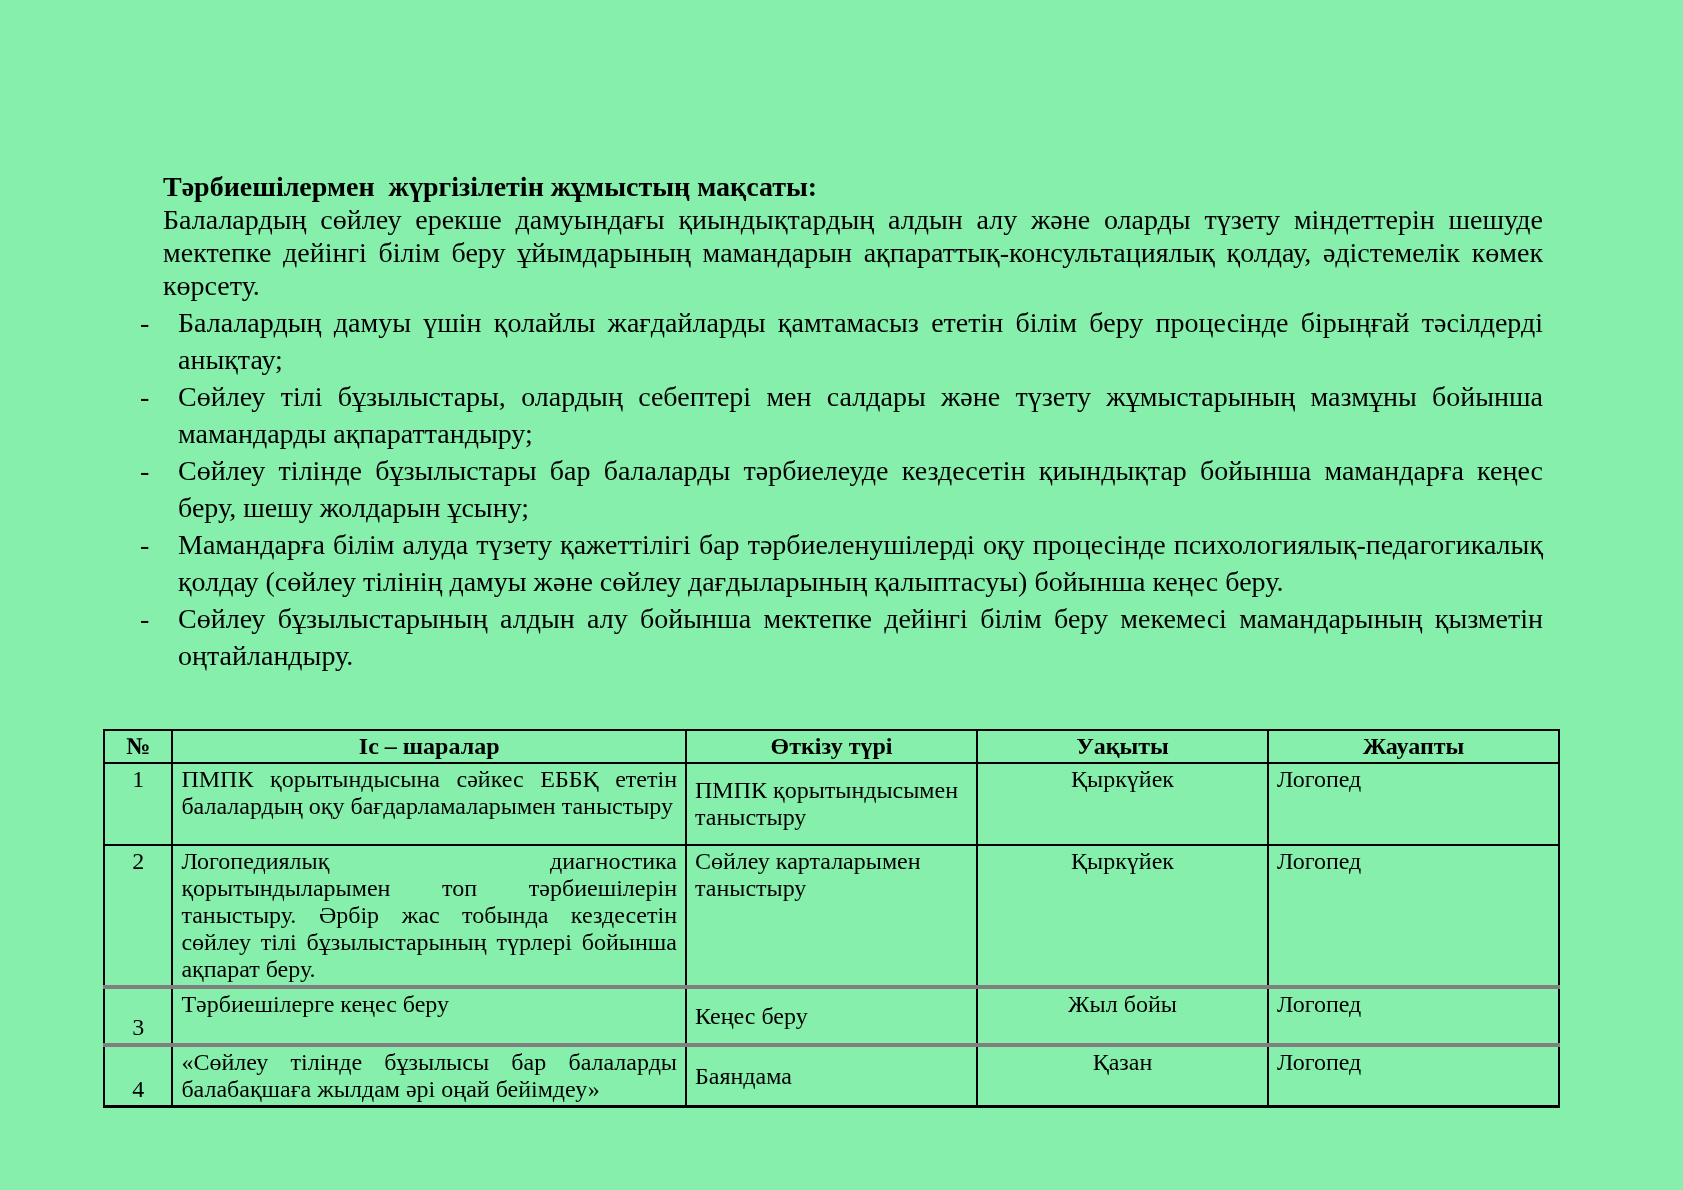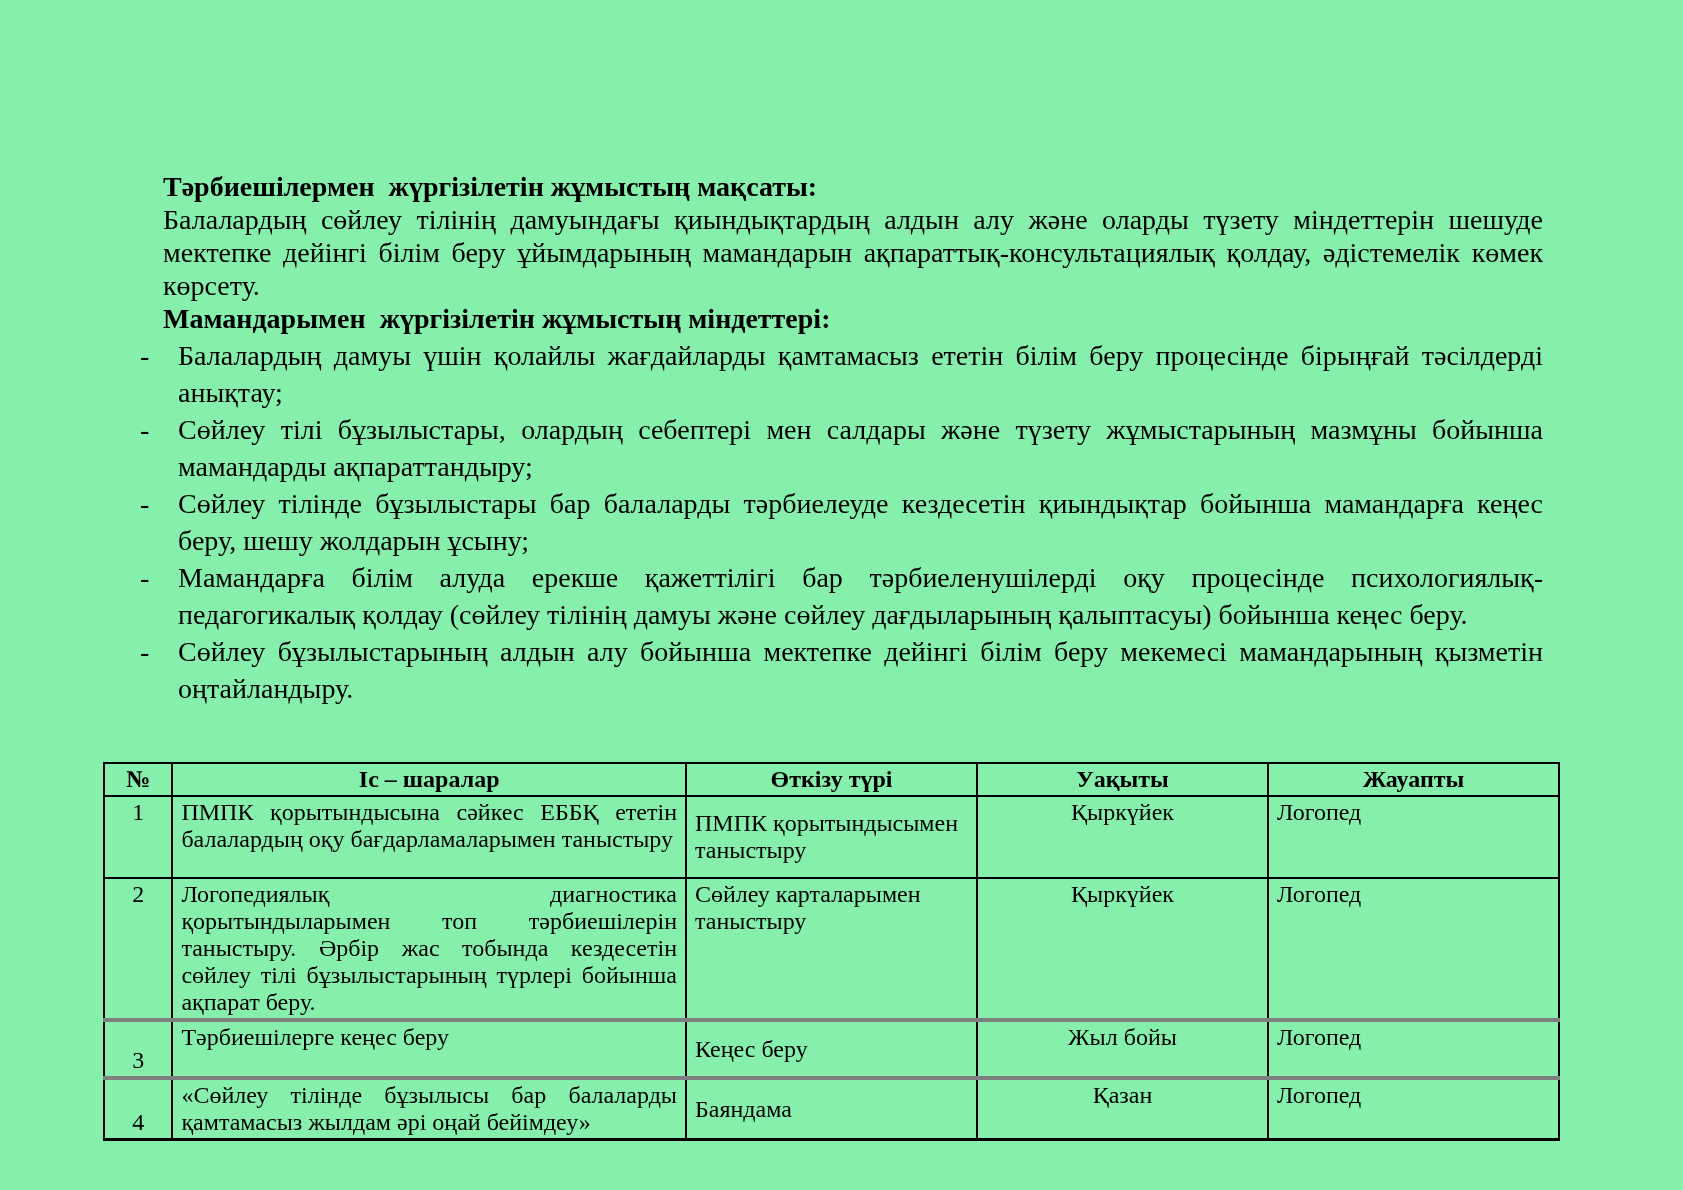--- a/index.html
+++ b/index.html
@@ -84,40 +84,39 @@
   tr.last td { border-bottom: 3px solid #000000; }
 </style>
 </head>
 <body>
 
 <div class="page">
   <div class="text-block">
 
     <div class="doc-heading">Тәрбиешілермен  жүргізілетін жұмыстың мақсаты:</div>
 
-    <div class="doc-para">Балалардың сөйлеу тілінің дамуындағы қиындықтардың алдын алу және  оларды түзету  міндеттерін шешуде мектепке дейінгі білім беру ұйымдарының мамандарын  ақпараттық-консультациялық қолдау, әдістемелік көмек көрсету.</div>
+    <div class="doc-para">Балалардың сөйлеу ерекше дамуындағы қиындықтардың алдын алу және  оларды түзету  міндеттерін шешуде мектепке дейінгі білім беру ұйымдарының мамандарын  ақпараттық-консультациялық қолдау, әдістемелік көмек көрсету.</div>
 
-    <div class="doc-heading">Мамандарымен  жүргізілетін жұмыстың міндеттері:</div>
 
     <div class="bullet-list">
       <div class="bullet-item">
         <span class="marker">-</span>
         <span>Балалардың дамуы үшін қолайлы жағдайларды қамтамасыз ететін білім беру процесінде бірыңғай тәсілдерді анықтау;</span>
       </div>
       <div class="bullet-item">
         <span class="marker">-</span>
         <span>Сөйлеу тілі бұзылыстары, олардың себептері мен салдары және түзету жұмыстарының мазмұны бойынша мамандарды ақпараттандыру;</span>
       </div>
       <div class="bullet-item">
         <span class="marker">-</span>
         <span>Сөйлеу тілінде бұзылыстары бар балаларды тәрбиелеуде кездесетін қиындықтар бойынша мамандарға кеңес беру, шешу жолдарын ұсыну;</span>
       </div>
       <div class="bullet-item">
         <span class="marker">-</span>
-        <span>Мамандарға білім алуда ерекше қажеттілігі бар тәрбиеленушілерді оқу процесінде психологиялық-педагогикалық қолдау (сөйлеу тілінің дамуы және сөйлеу дағдыларының қалыптасуы) бойынша кеңес беру.</span>
+        <span>Мамандарға білім алуда түзету қажеттілігі бар тәрбиеленушілерді оқу процесінде психологиялық-педагогикалық қолдау (сөйлеу тілінің дамуы және сөйлеу дағдыларының қалыптасуы) бойынша кеңес беру.</span>
       </div>
       <div class="bullet-item">
         <span class="marker">-</span>
         <span>Сөйлеу бұзылыстарының алдын алу бойынша мектепке дейінгі білім беру мекемесі мамандарының қызметін оңтайландыру.</span>
       </div>
     </div>
   </div>
 
   <div class="table-wrap">
     <table class="schedule">
@@ -152,21 +151,21 @@
       </tr>
       <tr class="row-3 sep-thick">
         <td class="cell-num v-bottom">3</td>
         <td class="cell-act">Тәрбиешілерге кеңес беру</td>
         <td class="cell-fmt">Кеңес беру</td>
         <td class="cell-time">Жыл бойы</td>
         <td class="cell-resp">Логопед</td>
       </tr>
       <tr class="row-4 sep-thick last">
         <td class="cell-num v-bottom">4</td>
-        <td class="cell-act">«Сөйлеу тілінде бұзылысы бар  балаларды қамтамасыз жылдам әрі оңай бейімдеу»</td>
+        <td class="cell-act">«Сөйлеу тілінде бұзылысы бар  балаларды балабақшаға жылдам әрі оңай бейімдеу»</td>
         <td class="cell-fmt">Баяндама</td>
         <td class="cell-time">Қазан</td>
         <td class="cell-resp">Логопед</td>
       </tr>
     </tbody>
       </table>
   </div>
 </div>
 
 </body></html>

